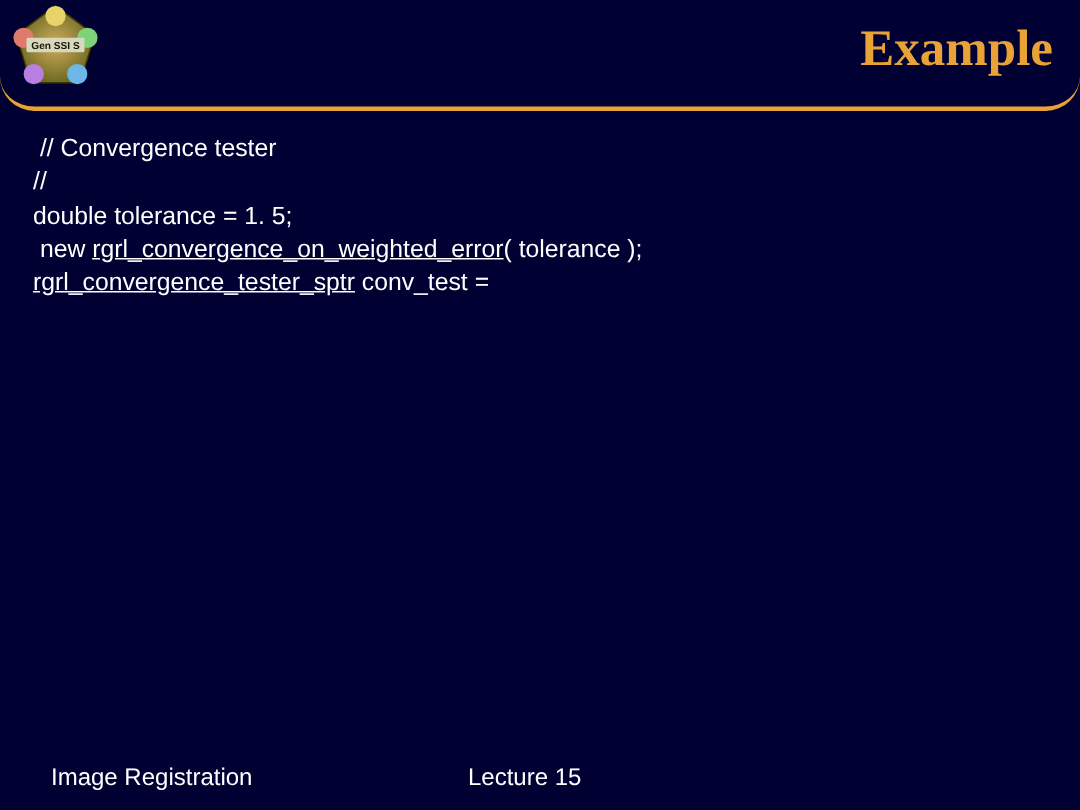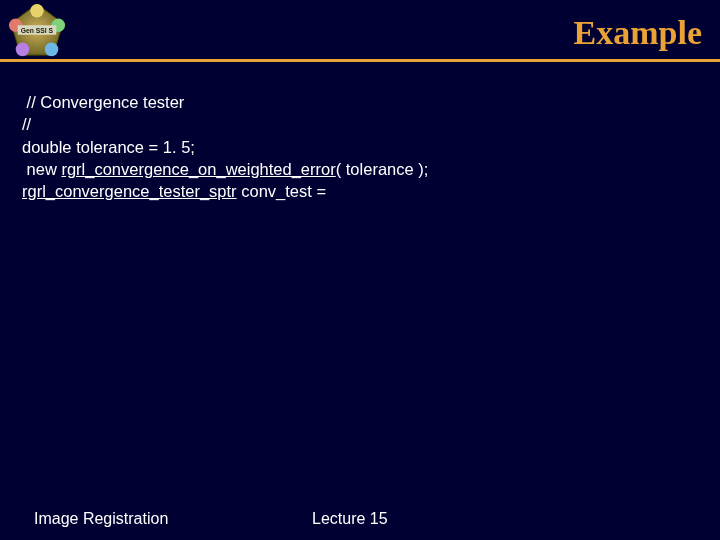--- a/index.html
+++ b/index.html
@@ -5,41 +5,42 @@
   * { margin: 0; padding: 0; box-sizing: border-box; }
   html, body { width: 720px; height: 540px; overflow: hidden; }
   body {
     background: #000033;
     font-family: Arial, Helvetica, sans-serif;
     color: #ffffff;
     position: relative;
   }
   .header {
     position: relative;
-    height: 62px;
+    height: 74px;
     border-bottom: 3px solid #e8a236;
+    border-radius: 23px;
   }
   .logo {
     position: absolute;
     left: 8px;
     top: 2px;
     width: 58px;
     height: 58px;
   }
   .title {
     position: absolute;
     right: 18px;
     top: 14px;
     font-size: 34px;
     font-weight: bold;
     color: #e8a236;
     font-family: "Times New Roman", Times, serif;
   }
   .content {
-    padding: 29px 20px 0 22px;
+    padding: 14px 20px 0 22px;
     font-size: 16.5px;
     line-height: 1.35;
     font-family: Arial, Helvetica, sans-serif;
     color: #ffffff;
   }
   .code-line { white-space: pre; }
   .u { text-decoration: underline; }
   .footer {
     position: absolute;
     bottom: 12px;

